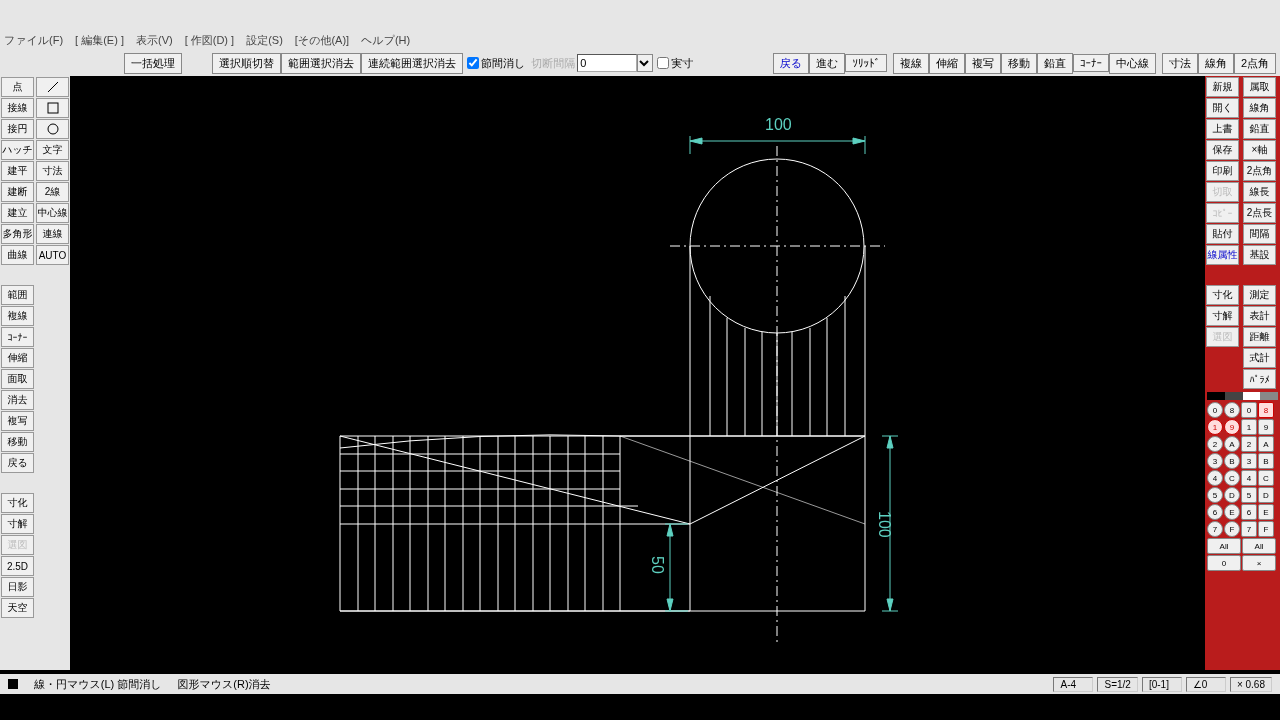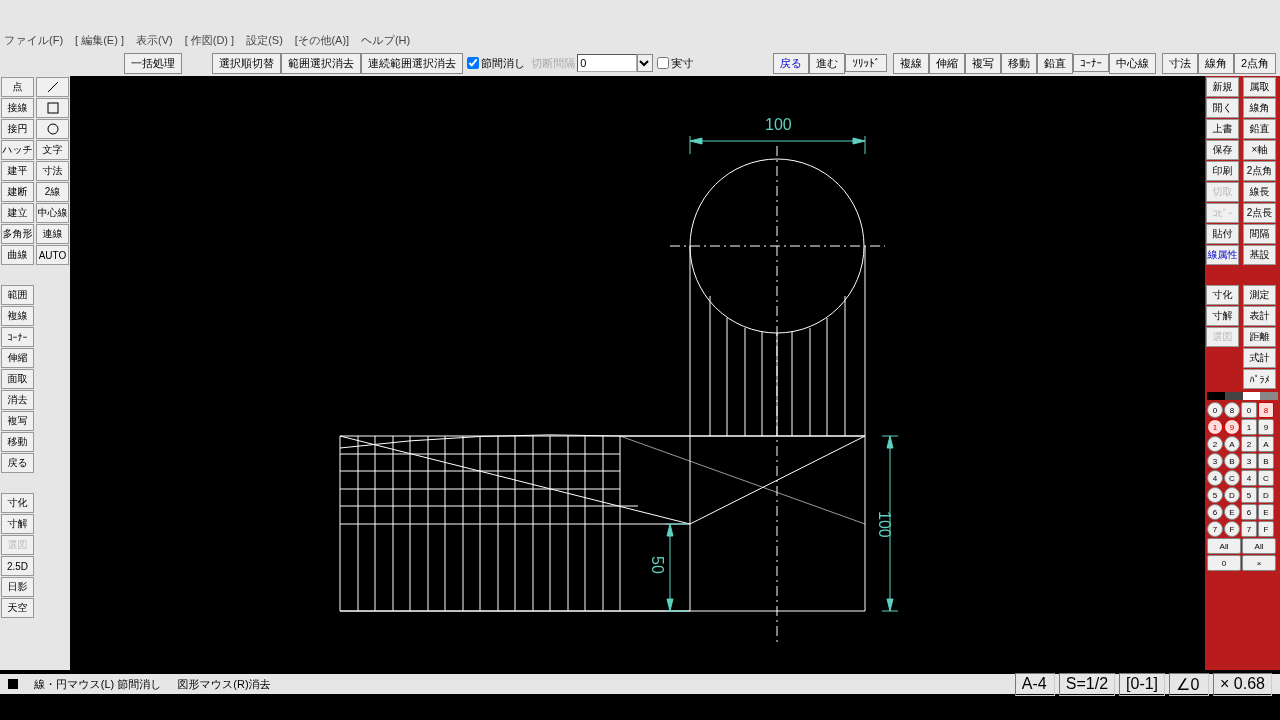--- a/index.html
+++ b/index.html
@@ -43,21 +43,21 @@
 .layer-grid .swatch { display: flex; margin-bottom: 2px; }
 .layer-grid .swatch div { width: 18px; height: 8px; }
 .layer-grid .row { display: flex; gap: 1px; margin-bottom: 1px; }
 .layer-grid .cell { width: 16px; height: 16px; border: 1px solid #888; border-radius: 50%; display: flex; align-items: center; justify-content: center; font-size: 8px; background: #f0f0f0; cursor: pointer; }
 .layer-grid .cell.sq { border-radius: 2px; }
 .layer-grid .cell.red { border-color: #c00; background: #fdd; color: #c00; }
 
 .statusbar { position: absolute; bottom: 26px; left: 0; right: 0; height: 20px; background: #e6e6e6; display: flex; align-items: center; padding: 0 8px; gap: 16px; }
 .statusbar .sq { width: 10px; height: 10px; background: #000; }
 .statusbar .right { margin-left: auto; display: flex; gap: 4px; }
-.statusbar .cell { border: 1px inset #ccc; padding: 1px 6px; min-width: 40px; font-size: 16px; }
+.statusbar .cell { border: 1px inset #ccc; padding: 1px 6px; min-width: 40px; font-size: 10px; }
 
 .dim-label { position: absolute; color: #5dd0c0; font-family: Arial; font-size: 16px; }
 </style>
 </head>
 <body>
 
 <div class="titlebar"></div>
 
 <div class="menubar">
   <span>ファイル(F)</span>

